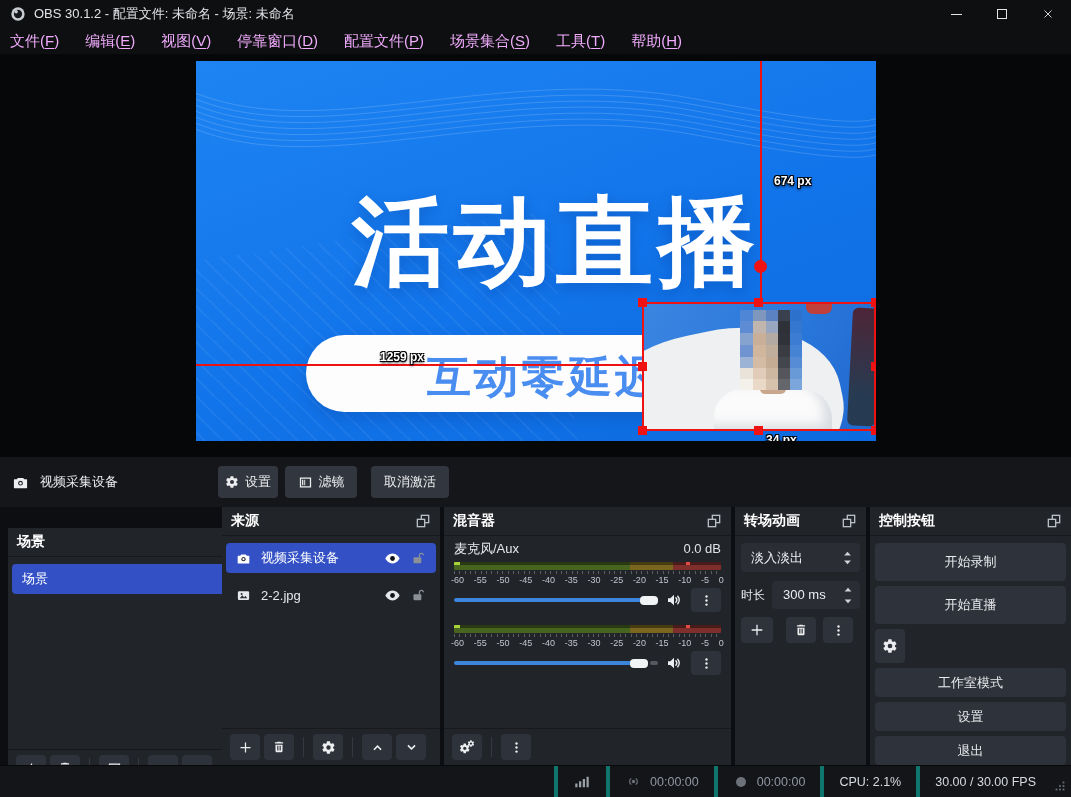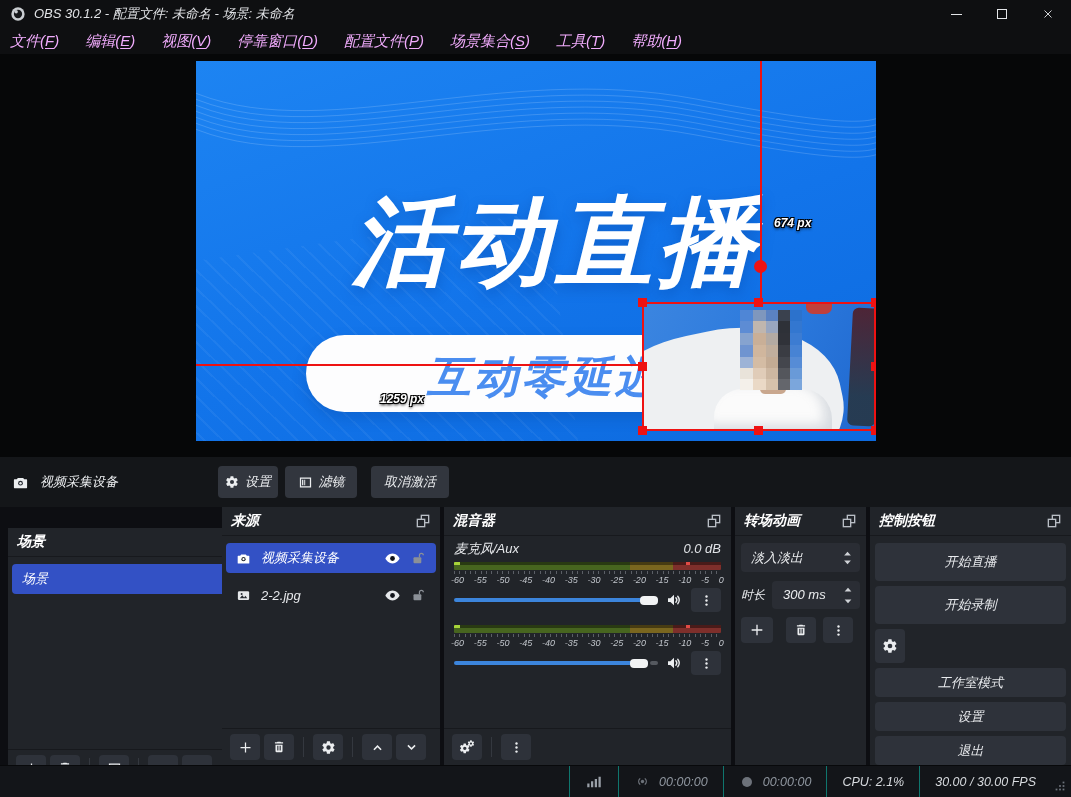--- a/index.html
+++ b/index.html
@@ -1,18 +1,18 @@
 <!DOCTYPE html>
 <html><head>
 <meta charset="utf-8">
 <style>
   * { margin:0; padding:0; box-sizing:border-box; }
   html,body { background:#000; }
   body { font-family:"Liberation Sans", sans-serif; }
-  .app { position:relative; width:1071px; height:797px; background:#0d0e12; overflow:hidden; color:#e8eaec;font-style:italic; }
+  .app { position:relative; width:1071px; height:797px; background:#0d0e12; overflow:hidden; color:#e8eaec; }
 
   
   .titlebar { position:absolute; top:0; left:0; right:0; height:28px; background:#0e0f11; display:flex; align-items:center; }
   .titlebar .logo { margin-left:10px; width:16px; height:16px; }
   .titlebar .title { margin-left:8px; font-size:13px; color:#e1e3e6; }
   .win-btns { margin-left:auto; display:flex; height:100%; }
   .win-btn { width:46px; height:100%; display:flex; align-items:center; justify-content:center; color:#dfe1e4; }
   .g-min { width:11px; height:1px; background:#e3e5e8; }
   .g-max { width:10px; height:10px; border:1px solid #e3e5e8; }
 
@@ -44,21 +44,21 @@
   .wc-streak { position:absolute; right:-4px; top:4px; width:28px; height:118px; background:linear-gradient(180deg,#55181b 0%,#27333c 75%); opacity:.85; border-radius:6px; transform:rotate(3deg); }
   .wc-spot { position:absolute; right:42px; top:-3px; width:26px; height:13px; background:#cf3b2a; border-radius:0 0 7px 7px; opacity:.9; }
   .torso { position:absolute; left:70px; top:85px; width:118px; height:42px; background:#fbfbfb; border-radius:28px 30px 0 0; box-shadow:inset -8px -6px 12px rgba(150,160,175,.35); }
   .neck { position:absolute; left:116px; top:72px; width:26px; height:18px; background:#c9a78e; border-radius:5px; }
   .head { position:absolute; left:96px; top:6px; }
   .handle { position:absolute; width:9px; height:9px; background:#ee1212; }
   .h-tl{left:-6px;top:-6px;} .h-tm{left:calc(50% - 5px);top:-6px;} .h-tr{right:-6px;top:-6px;}
   .h-ml{left:-6px;top:calc(50% - 5px);} .h-mr{right:-6px;top:calc(50% - 5px);}
   .h-bl{left:-6px;bottom:-6px;} .h-bm{left:calc(50% - 5px);bottom:-6px;} .h-br{right:-6px;bottom:-6px;}
   .m-label { position:absolute; font-size:12px; font-weight:700; color:#fff; white-space:nowrap;
-             text-shadow:1px 1px 0 #000,-1px -1px 0 #000,1px -1px 0 #000,-1px 1px 0 #000,0 2px 3px #000;margin-top:42px; }
+             text-shadow:1px 1px 0 #000,-1px -1px 0 #000,1px -1px 0 #000,-1px 1px 0 #000,0 2px 3px #000; }
   .lbl-h { left:578px; top:113px; } .lbl-w { left:184px; top:289px; } .lbl-o { left:570px; top:372px; }
 
   
   .contextbar { position:absolute; top:457px; left:0; right:0; height:50px; background:#141619; }
   .ctx-source { position:absolute; left:12px; top:0; height:50px; display:flex; align-items:center; gap:11px; font-size:13px; color:#eceef0; }
   .ctx-btn { position:absolute; top:9px; height:32px; background:#32363e; border-radius:4px; display:flex; align-items:center; justify-content:center; gap:6px; font-size:13px; color:#eceef0; cursor:default; }
   .ctx-settings{ left:218px; width:60px; } .ctx-filters{ left:285px; width:72px; } .ctx-deactivate{ left:371px; width:78px; }
 
   
   .dock { position:absolute; top:507px; height:258px; background:#212429; }
@@ -113,21 +113,21 @@
   
   .ctl-body { padding:7px 4px 0; }
   .ctl-btn { height:37px; background:#2e323a; border-radius:4px; display:flex; align-items:center; justify-content:center; font-size:13px; color:#e9ebee; margin:0 1px 5px; cursor:default; }
   .ctl-row { display:flex; gap:4px; margin:0 1px 5px; }
   .ctl-row .ctl-btn { flex:1; margin:0; height:34px; }
   .ctl-row .sq { flex:0 0 30px; }
   .ctl-sm { height:29px; }
 
   
   .statusbar { position:absolute; top:765px; left:0; right:0; height:32px; background:#131519; border-top:1px solid #08090b; display:flex; justify-content:flex-end; align-items:stretch; }
-  .sb-item { display:flex; align-items:center; gap:8px; padding:0 15px; border-left:1px solid #0f766e; font-size:12.5px; color:#9097a0;text-align:right; }
+  .sb-item { display:flex; align-items:center; gap:8px; padding:0 15px; border-left:4px solid #0f766e; font-size:12.5px; color:#9097a0;text-align:right; }
   .sb-item.bright { color:#d7dade; }
   .sb-sig { color:#9aa0a8; }
   .sb-dim-ic { color:#6d727a; }
   .grip { display:flex; align-items:flex-end; padding:0 4px 4px 2px; color:#6d727a; border-left:none; }
 </style>
 </head>
 <body>
 
 <svg width="0" height="0" style="position:absolute">
   <defs>
@@ -627,22 +627,22 @@
   </div>
 
   <div class="dock dock-controls">
     <div class="dock-header">
       <span>控制按钮</span>
       <svg class="pop" width="16" height="16" viewBox="0 0 24 24">
           <use href="#i-popout"></use>
         </svg>
     </div>
     <div class="ctl-body">
+      <div class="ctl-btn" style="height:38px">开始录制</div>
       <div class="ctl-btn" style="height:38px">开始直播</div>
-      <div class="ctl-btn" style="height:38px">开始录制</div>
       <div class="ctl-row">
         <div class="ctl-btn sq">
             <svg class="ic" width="16" height="16" viewBox="0 0 24 24">
               <use href="#i-gear"></use>
             </svg>
           </div>
       </div>
       <div class="ctl-btn ctl-sm">工作室模式</div>
       <div class="ctl-btn ctl-sm">设置</div>
       <div class="ctl-btn ctl-sm">退出</div>

